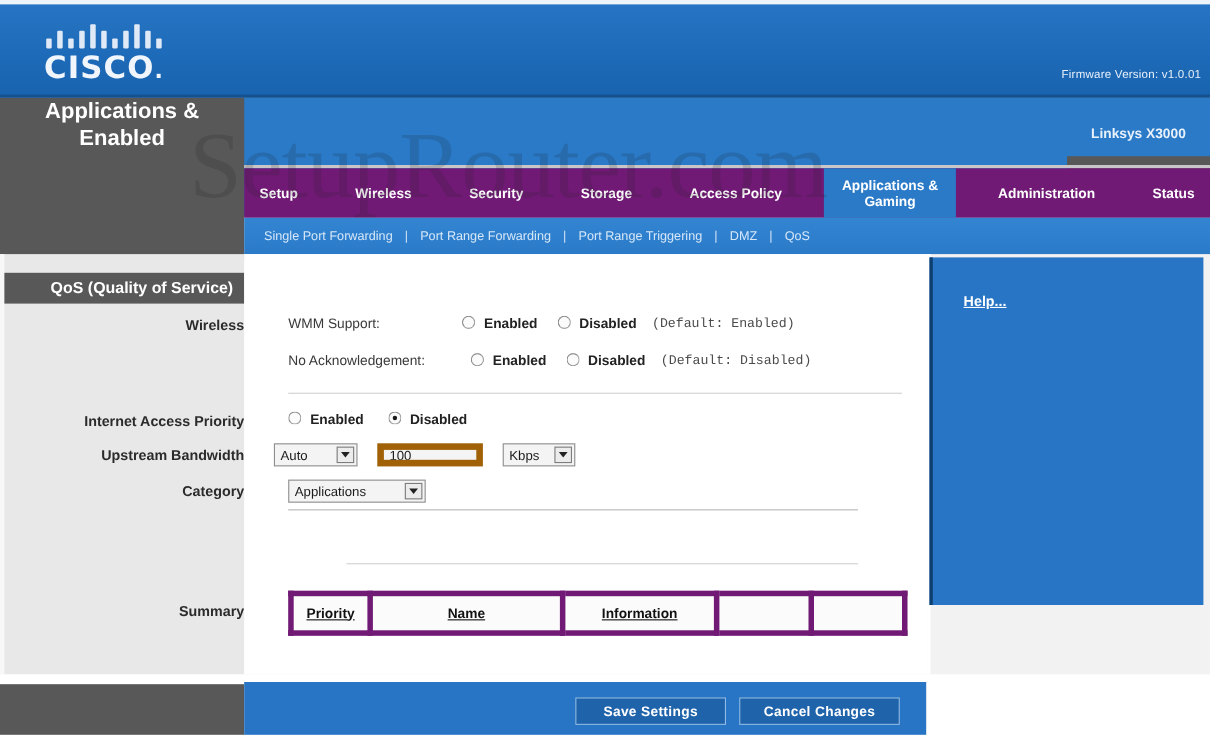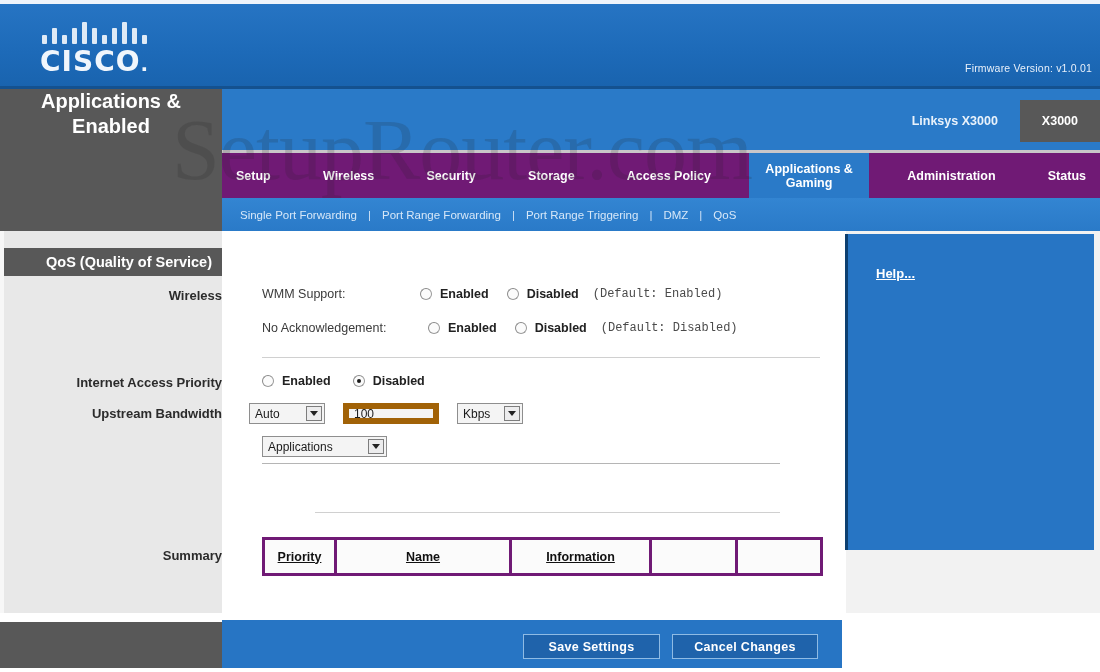--- a/index.html
+++ b/index.html
@@ -60,21 +60,21 @@
   }
   .pagetitle {
     position: absolute; left: 0; top: 89px; width: 222px; height: 148px;
     background: #585858;
     color: #fff;
     font-size: 20px; font-weight: bold;
     text-align: center;
     line-height: 25px;
   }
   .modeltabs {
-    position: absolute; right: 0; top: 100px; height: 42px; display: flex;
+    position: absolute; right: 0; top: 100px; height: 42px; display: flex; flex-direction: column;
   }
   .modeltab {
     height: 42px; line-height: 42px; padding: 0 22px;
     font-size: 12.5px; font-weight: bold; color: #ffffff;
     text-align: center;
   }
   .modeltab.inactive { background: transparent; color:#e9f2fb; }
   .modeltab.active { background: #585858; color: #ffffff; }
 
   .navrule {
@@ -143,21 +143,21 @@
   .helplink {
     position: absolute; left: 28px; top: 32px;
     color: #ffffff; font-size: 13px; font-weight: bold;
     text-decoration: underline;
   }
   .gap-white {
     position:absolute; left:842px; top:231px; width:4px; height:382px; background:#fff;
   }
 
   
-  .frow { position: absolute; display: flex; align-items: center; }
+  .frow { position: absolute; display: flex; }
   .flabel { font-size: 12.5px; color: #3a3a3a; }
   .flabel-b { font-size: 12.5px; color: #222; font-weight: bold; }
   .fnote { font-size: 12px; color: #4a4a4a; font-family: Liberation Mono, monospace; }
 
   .radio {
     display: inline-block; width: 12px; height: 12px;
     border: 1px solid #9a9a9a;
     border-top-color:#8a8a8a; border-left-color:#8a8a8a;
     border-radius: 50%;
     background: #fbfbfb;
@@ -201,21 +201,21 @@
     font-family: "Liberation Sans", sans-serif;
   }
 
   
   .sumtable {
     position: absolute; left: 262px; top: 537px;
     border-collapse: collapse;
     background: #fbfbfb;
   }
   .sumtable td {
-    border: 3px solid #701a75;
+    border: 5px solid #701a75;
     height: 36px;
     text-align: center;
     font-size: 12.5px; font-weight: bold; color: #111;
   }
   .sumtable td u { text-decoration: underline; }
 
   
   .bottombar {
     position: absolute; left: 0; top: 613px; width: 1100px; height: 59px;
     background: #ffffff;
@@ -314,20 +314,21 @@
     <a>QoS</a>
   </div>
 
   <div class="leftcol"></div>
   <div class="leftcol-edge"></div>
   <div class="sectionhdr">QoS (Quality of Service)</div>
 
   <div class="leftlabel" style="top:288px;">Wireless</div>
   <div class="leftlabel" style="top:375px;">Internet Access Priority</div>
   <div class="leftlabel" style="top:406px;">Upstream Bandwidth</div>
+  <div class="leftlabel" style="top:439px;">Category</div>
   <div class="leftlabel" style="top:548px;">Summary</div>
 
   <div class="content"></div>
   <div class="gap-white"></div>
 
   <div class="frow" style="left:262px; top:287px;">
     <span class="flabel" style="width:158px;">WMM Support:</span>
     <span class="radio"></span>
     <span class="flabel-b" style="margin-left:8px;">Enabled</span>
     <span class="radio" style="margin-left:18px;"></span>

